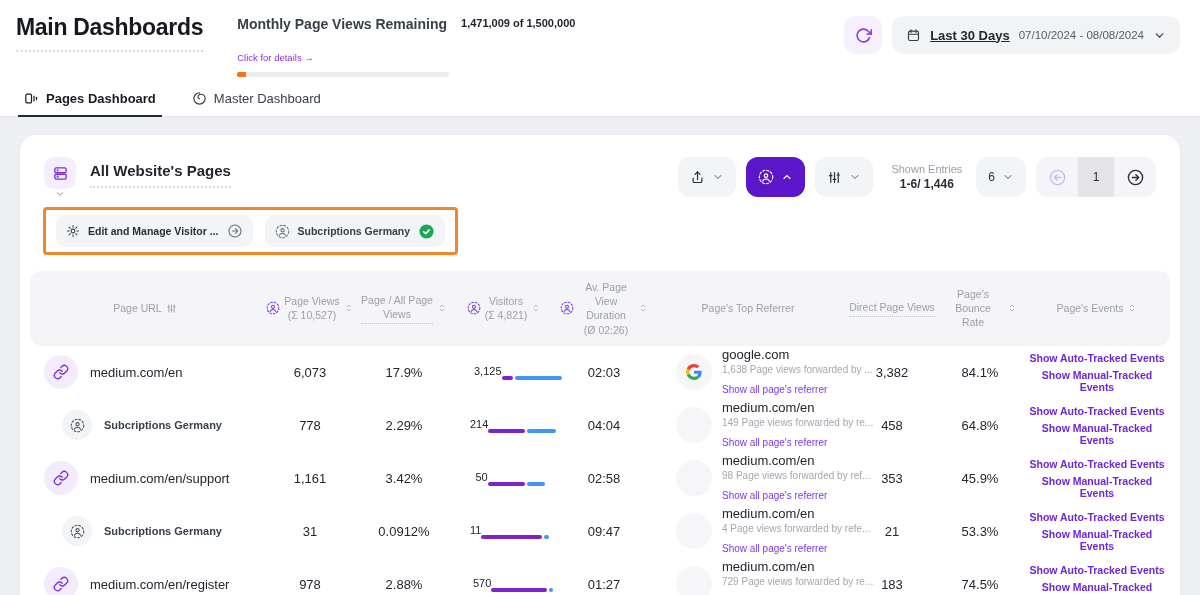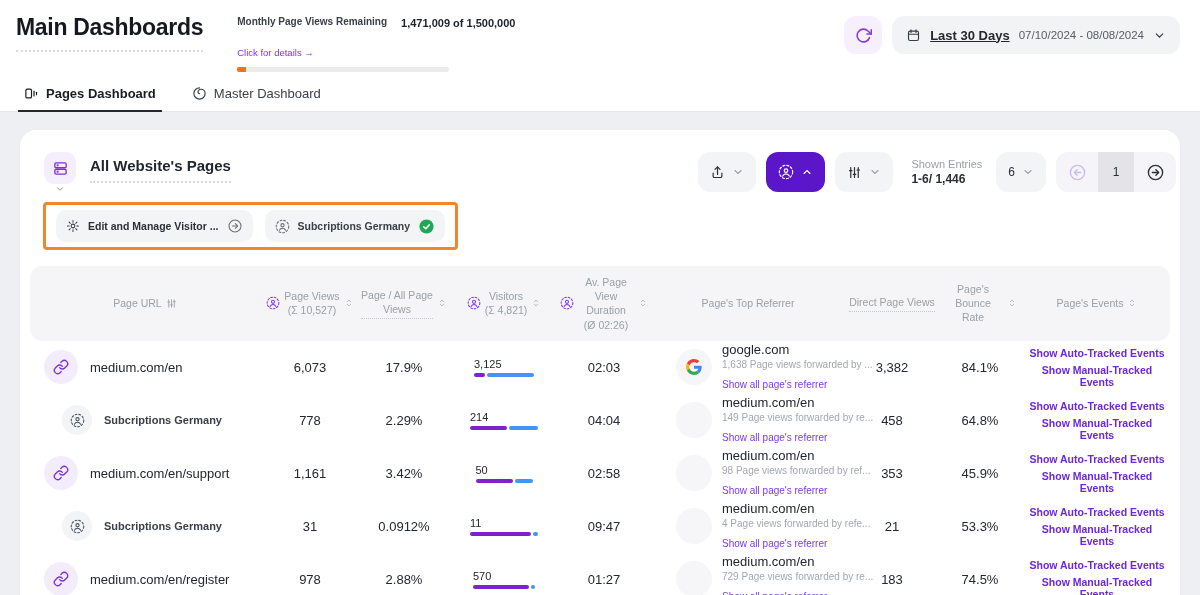--- a/index.html
+++ b/index.html
@@ -5,21 +5,21 @@
   * { margin:0; padding:0; box-sizing:border-box; }
   html,body { width:1200px; height:595px; overflow:hidden; background:#edeff2;
     font-family:"Liberation Sans", sans-serif; color:#1f2430; }
 
   
   .topbar { background:#fff; padding:14px 20px 0 16px; display:flex; align-items:flex-start; }
   .page-title { font-size:23px; font-weight:800; letter-spacing:-0.3px; color:#15181e;
     border-bottom:2px dotted #d7dade; padding-bottom:9px; }
   .quota { margin-left:34px; margin-top:2px; display:grid;
     grid-template-columns:auto auto; column-gap:14px; align-items:start; }
-  .quota-label { font-size:10px; font-weight:700; color:#3a4049; }
+  .quota-label { font-size:14px; font-weight:700; color:#3a4049; }
   .quota-link { font-size:9.5px; color:#8b30e0; cursor:pointer; margin-top:20px; display:inline-block; }
   .quota-value { font-size:11px; font-weight:700; color:#1d2229; margin-top:1px; }
   .quota-bar { grid-column:1 / span 2; margin-top:7px; width:212px; height:5px;
     background:#ececee; border-radius:2px; overflow:hidden; }
   .quota-fill { height:100%; width:4%; background:#f97316; }
   .top-spacer { flex:1; }
   .refresh-btn { width:38px; height:38px; border-radius:12px; background:#f5effe;
     display:flex; align-items:center; justify-content:center; margin-right:10px; cursor:pointer; margin-top:2px;}
   .date-pill { height:38px; background:#f2f3f5; border-radius:12px; display:flex;
     align-items:center; gap:9px; padding:0 14px; cursor:pointer; margin-top:2px;}
@@ -31,33 +31,33 @@
   .tab { display:flex; align-items:center; gap:7px; font-size:13px; color:#3a4049;
     padding:2px 14px 10px; cursor:pointer; position:relative; }
   .tab.active { font-weight:700; color:#191d23; }
   .tab.active:after { content:""; position:absolute; left:8px; right:8px; bottom:-1px;
     height:2px; background:#23272e; }
 
   
   .content { padding:18px 20px; }
   .card { background:#fff; border-radius:16px; box-shadow:0 1px 2px rgba(20,20,40,.05);
     height:640px; padding-top:16px; }
-  .card-head { display:flex; align-items:flex-start; padding:6px 4px 2px 24px; }
+  .card-head { display:flex; align-items:flex-start; padding:6px 24px 2px 24px; }
   .card-title-wrap { display:flex; align-items:center; gap:14px; }
   .db-icon-stack { display:flex; flex-direction:column; align-items:center; }
   .db-icon-bg { width:32px; height:32px; border-radius:10px; background:#f4eefe;
     display:flex; align-items:center; justify-content:center; }
   .card-title { font-size:15px; font-weight:700; color:#22262d;
     border-bottom:2px dotted #d7dade; padding-bottom:7px; margin-top:-6px;}
   .head-spacer { flex:1; }
   .toolbar { display:flex; align-items:center; gap:10px; }
   .tool-pill { height:40px; background:#f3f4f6; border-radius:12px; display:flex;
     align-items:center; gap:7px; padding:0 12px; cursor:pointer; }
   .tool-pill.active { background:#5b16c9; }
-  .shown-entries { text-align:left; margin:0 4px 0 8px; }
+  .shown-entries { text-align:center; margin:0 4px 0 8px; }
   .se-label { font-size:11px; color:#9aa0a8; }
   .se-value { font-size:12px; font-weight:600; color:#2a2f36; margin-top:2px; }
   .pager { height:40px; background:#f5f4f8; border-radius:12px; display:flex; align-items:stretch; overflow:hidden; }
   .pager-btn { width:42px; display:flex; align-items:center; justify-content:center; cursor:pointer; }
   .pager-num { width:36px; background:#e3e3e8; display:flex; align-items:center;
     justify-content:center; font-size:12px; color:#2a2f36; cursor:pointer; }
 
   
   .filter-box { margin:6px 0 8px 23px; display:inline-flex; gap:12px; padding:5px 10px;
     border:3px solid #f1862c; border-radius:4px; }
@@ -78,21 +78,21 @@
   .cell { display:flex; align-items:center; justify-content:center; }
   .num { font-size:13px; color:#23272e; }
   .url-cell { justify-content:flex-start; padding-left:14px; gap:12px; }
   .avatar { width:34px; height:34px; border-radius:50%; display:flex; align-items:center; justify-content:center; }
   .av-page { background:#f3ecfd; }
   .av-seg { background:#f3f4f6; width:30px; height:30px; }
   .url-text { font-size:13px; color:#22262d; }
   .row-segment .url-cell { padding-left:32px; }
   .row-segment .url-text { font-size:11px; font-weight:600; color:#3a4049; }
   .visitors-cell { }
-  .vwrap { display:flex; flex-direction:column; }
+  .vwrap { display:flex; flex-direction:row; align-items:flex-end; }
   .vlabel { font-size:11px; color:#23272e; margin-bottom:3px; }
   .vbar { display:flex; gap:2px; height:4px; }
   .vp { background:#7e22ce; border-radius:2px; height:4px; }
   .vb { background:#4295f5; border-radius:2px; height:4px; }
   .ref-cell { justify-content:flex-start; gap:10px; padding-left:28px; }
   .ref-avatar { width:36px; height:36px; border-radius:50%; background:#f6f6f8; flex:none;
     display:flex; align-items:center; justify-content:center; }
   .ref-name { font-size:13px; color:#22262d; }
   .ref-detail { font-size:10px; color:#a3a8af; margin-top:2px; white-space:nowrap; }
   .ref-link { font-size:10px; color:#7c3aed; margin-top:9px; cursor:pointer; display:inline-block; }

